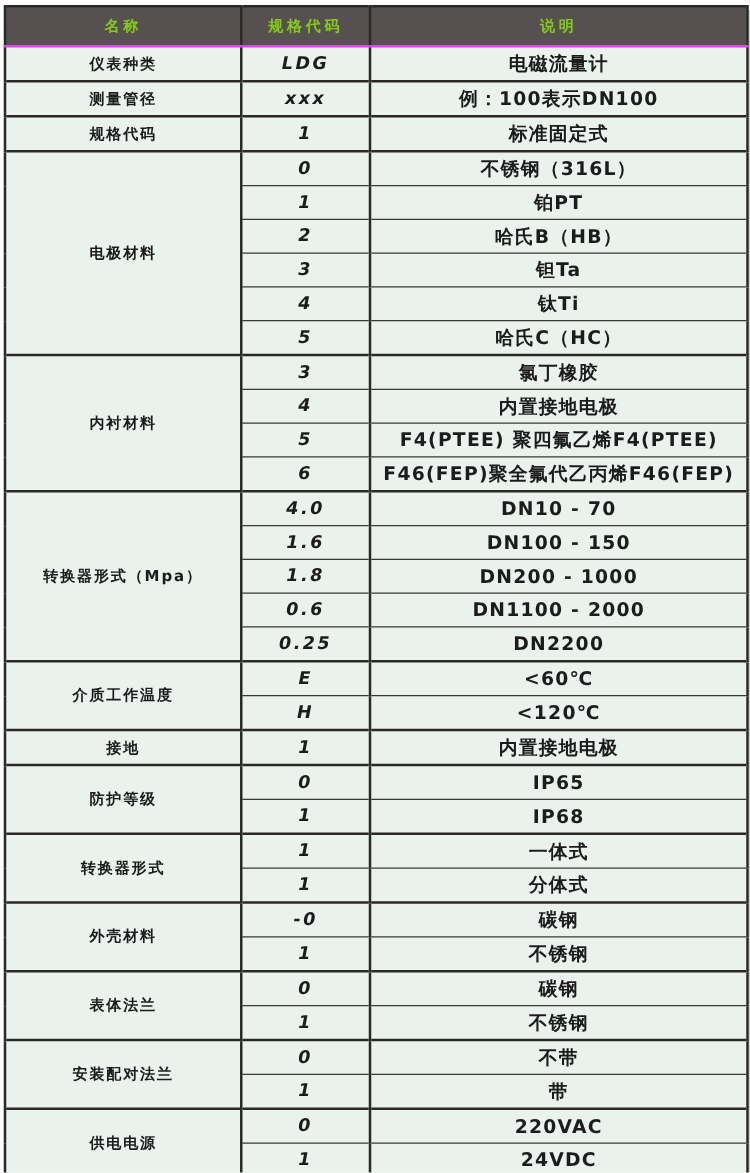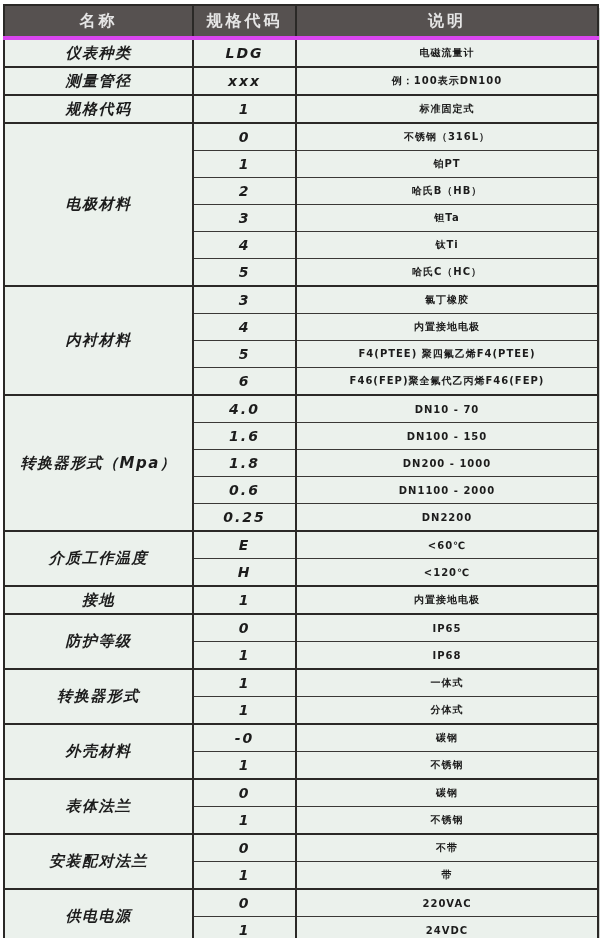--- a/index.html
+++ b/index.html
@@ -26,55 +26,54 @@
     background: #ebf1ec;
     border: 2px solid #2b2927;
     box-shadow: 2px 4px 0 0 #cfd2cf;
   }
   col.c-name { width: 189px; }
   col.c-code { width: 103px; }
   col.c-desc { width: 302px; }
 
   th {
     background: #565150;
-    color: #e5e5e5;
-    font-size: 16px;
+    color: #84cc16;
+    font-size: 12px;
     font-weight: bold;
     letter-spacing: 3px;
     height: 28px;
     text-align: center;
     vertical-align: middle;
     border-left: 2px solid #2b2927;
     border-right: 2px solid #2b2927;
-    border-bottom: 4px solid #d946ef;
+    border-bottom: 2px solid #d946ef;
   }
   td {
     height: 24px;
     text-align: center;
     vertical-align: middle;
     color: #1c1c1c;
     font-weight: bold;
     background: #ebf1ec;
     border-left: 2px solid #2b2927;
     border-right: 2px solid #2b2927;
     overflow: hidden;
     white-space: nowrap;
   }
   td.name-cell {
-    font-size: 15px;
+    font-size: 12px;
     letter-spacing: 1.5px;
-    font-style: italic;
   }
   td.code-cell {
     font-size: 14px;
     letter-spacing: 2px;
     font-style: italic;
   }
   td.desc-cell {
-    font-size: 10px;
+    font-size: 15px;
     letter-spacing: 1px;
   }
   
   tr.group-start td { border-top: 2px solid #2b2927; }
   tr.inner td { border-top: 1px solid #3a3836; }
 </style>
 </head>
 <body>
 
 <div class="page">

